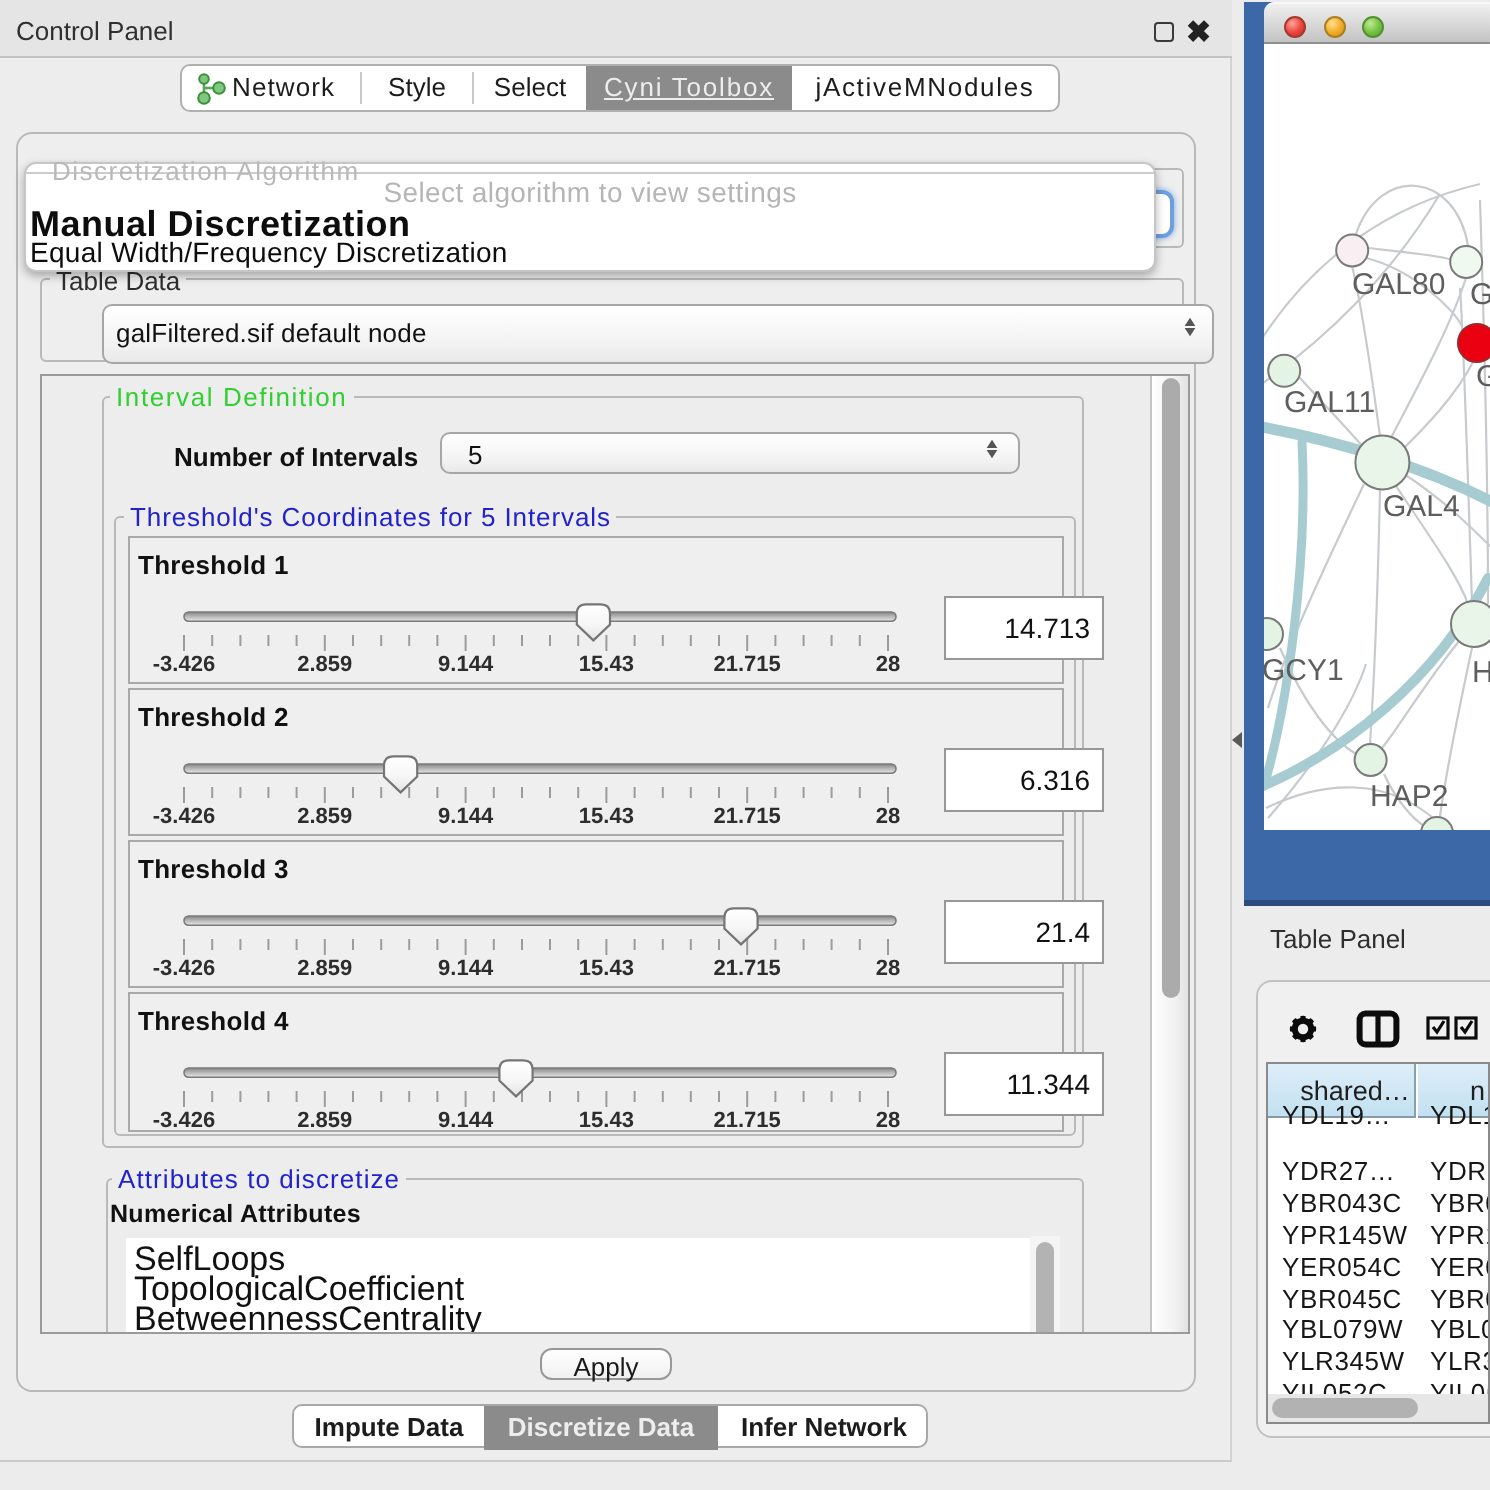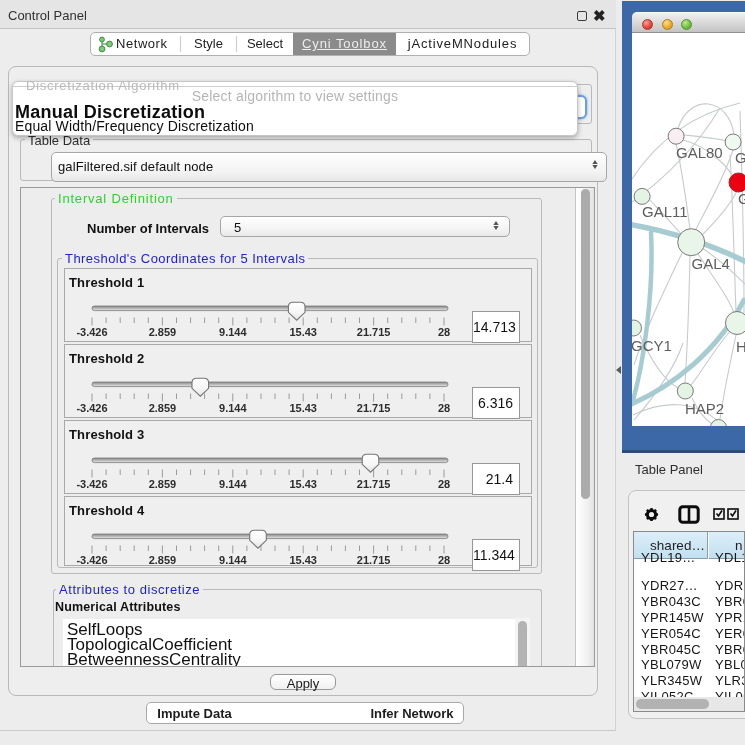--- a/index.html
+++ b/index.html
@@ -27,33 +27,33 @@
 .combo .tx { position:absolute; left:9px; top:3px; }
 .arr { position:absolute; width:10px; text-align:center; color:#555; }
 .arr div { font-size:7px; line-height:5px; transform:scaleX(1.3); }
 
 #spane { left:20px; top:187px; width:575px; height:480px; border:1px solid #9a9a9a; background:#ededed; overflow:hidden; }
 #vsb { position:absolute; left:554px; top:0; width:19px; height:478px; background:linear-gradient(90deg,#ffffff,#f2f2f2 60%,#e2e2e2); border-left:1px solid #c4c4c4; }
 #vsb .thumb { position:absolute; left:5px; top:1px; width:9px; height:310px; background:#ababab; border-radius:5px; }
 
 .tbox { position:absolute; left:43px; width:468px; height:74px; border:1px solid #a9a9a9; background:#efefef; }
 .tbox .tt { position:absolute; left:4px; top:6px; font-weight:700; font-size:13px; letter-spacing:0.15px; color:#111; }
-.vbox { position:absolute; left:407px; top:42px; width:48px; height:32px; background:#fff; border:1px solid #979797; font-size:14px; color:#111; text-align:right; line-height:30px; padding-right:6px; }
+.vbox { position:absolute; left:407px; top:29px; width:80px; height:32px; background:#fff; border:1px solid #979797; font-size:14px; color:#111; text-align:right; line-height:30px; padding-right:6px; }
 
 #numlist { position:absolute; background:#fff; }
 #numlist div { font-size:17px; color:#111; padding-left:4px; height:14.8px; line-height:14.8px; }
 
 #applybtn { left:270px; top:674px; width:66px; height:16px; background:linear-gradient(#ffffff,#f0f0f0); border:1px solid #989898; border-radius:6px; text-align:center; font-size:13px; line-height:18px; color:#1a1a1a; }
 
 #bottabs { left:146px; top:702px; width:318px; height:22px; background:#fff; border:1px solid #a8a8a8; border-radius:5px; font-weight:700; }
 
 #grip { left:616px; top:366px; width:0; height:0; border-top:4px solid transparent; border-bottom:4px solid transparent; border-right:5px solid #5a5a5a; }
 
 #bluewrap { left:622px; top:1px; width:123px; height:452px; background:#3c68a8; }
-#netwin { position:absolute; left:9.5px; top:11px; width:95px; height:414px; }
+#netwin { position:absolute; left:9.5px; top:0; width:95px; height:414px; }
 #nettitle { position:absolute; left:0; top:0; width:114px; height:21px; background:linear-gradient(#f0f0f0,#dcdcdc 45%,#c3c3c3); border-bottom:1px solid #8f8f8f; border-top-left-radius:5px; border-top:1px solid #f8f8f8; }
 .light { position:absolute; top:5.5px; width:11.5px; height:11.5px; border-radius:50%; }
 #netcanvas { position:absolute; left:0; top:21px; width:114px; height:393px; background:#fff; }
 #bluebottom { position:absolute; left:0; top:449px; width:123px; height:3px; background:#2b4a7d; }
 
 #tpanel-title { left:635px; top:462px; font-size:13px; color:#2e2e2e; }
 #tpanel { left:628px; top:490px; width:130px; height:229px; background:#f0f0f0; border:1px solid #c2c2c2; border-radius:8px; }
 #ttable { left:633px; top:531px; width:112px; height:181px; background:#fff; border:1px solid #8a8a8a; overflow:hidden; }
 .th { position:absolute; top:0; height:27px; background:linear-gradient(#ddeef8,#c2e0f0); border-bottom:1px solid #8a9aa4; font-size:13.5px; color:#1f1f1f; text-align:center; line-height:27px; }
 .trow { position:absolute; left:0; width:112px; height:16px; font-size:13px; letter-spacing:0.3px; color:#161616; }
@@ -314,20 +314,21 @@
   </div>
   <div id="vsb">
       <div class="thumb"></div>
     </div>
 </div>
 
 <div class="abs" id="applybtn">Apply</div>
 
 <div class="abs" id="bottabs">
   <div class="seg" style="left:0;width:95px;">Impute Data</div>
+  <div class="seg segdark" style="left:95px;width:117px;">Discretize Data</div>
   <div class="seg" style="left:212px;width:106px;">Infer Network</div>
 </div>
 
 <div class="abs" id="grip"></div>
 
 <div class="abs" id="bluewrap">
   <div id="netwin">
     <div id="nettitle">
       <div class="light" style="left:10px;background:radial-gradient(circle at 35% 30%,#fba49c,#ee4338 55%,#c2322a);border:0.5px solid #a33931;"></div>
       <div class="light" style="left:30px;background:radial-gradient(circle at 35% 30%,#ffdf8e,#f0ab27 55%,#cd8f1e);border:0.5px solid #a8801f;"></div>

